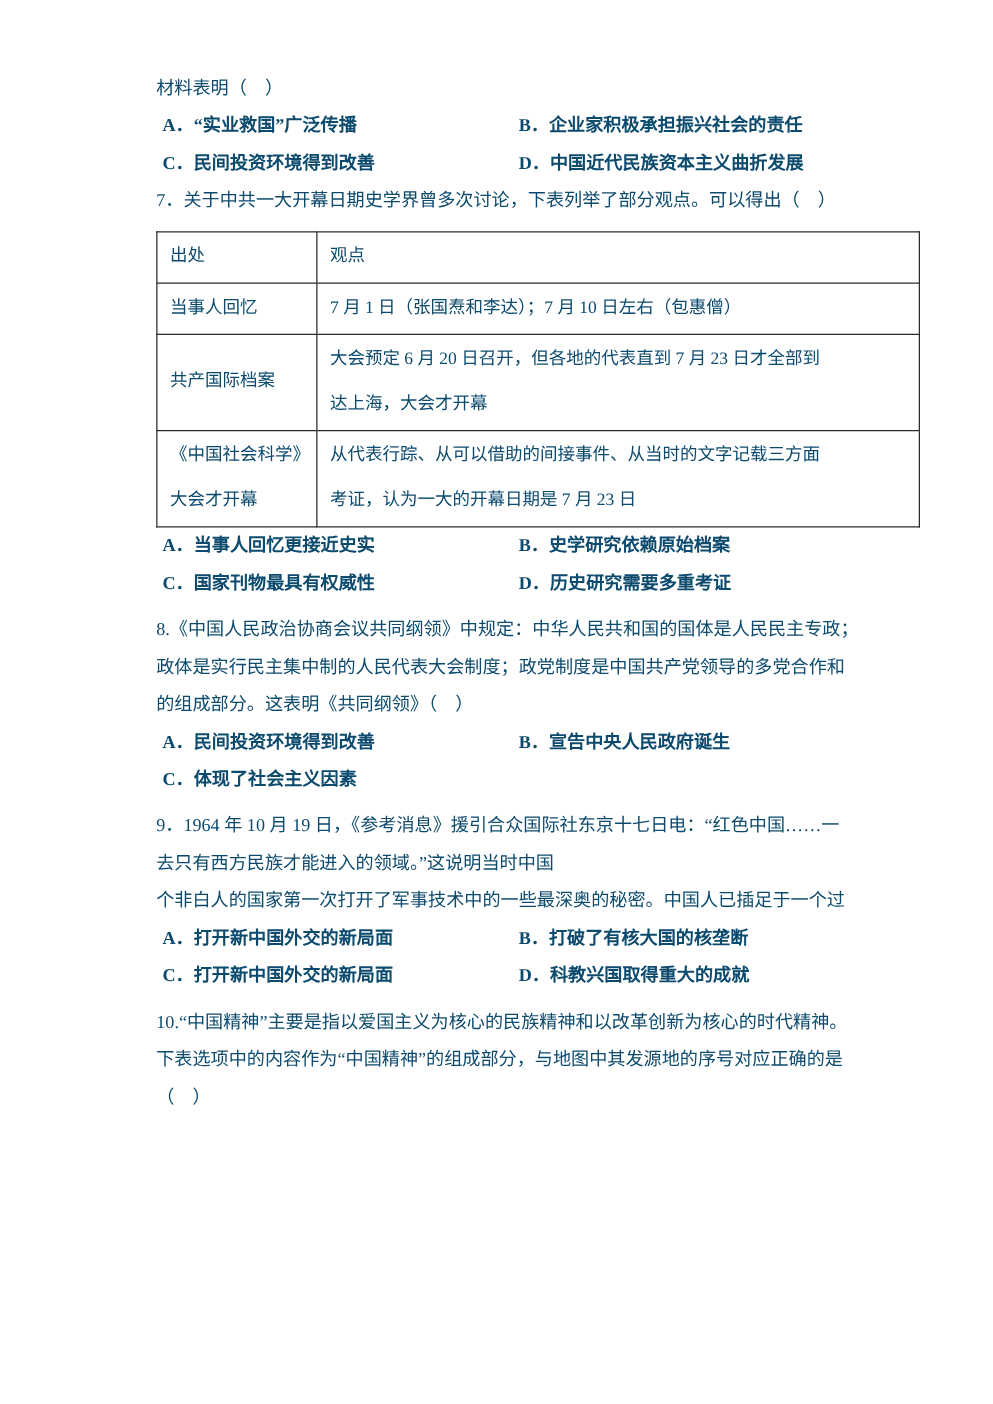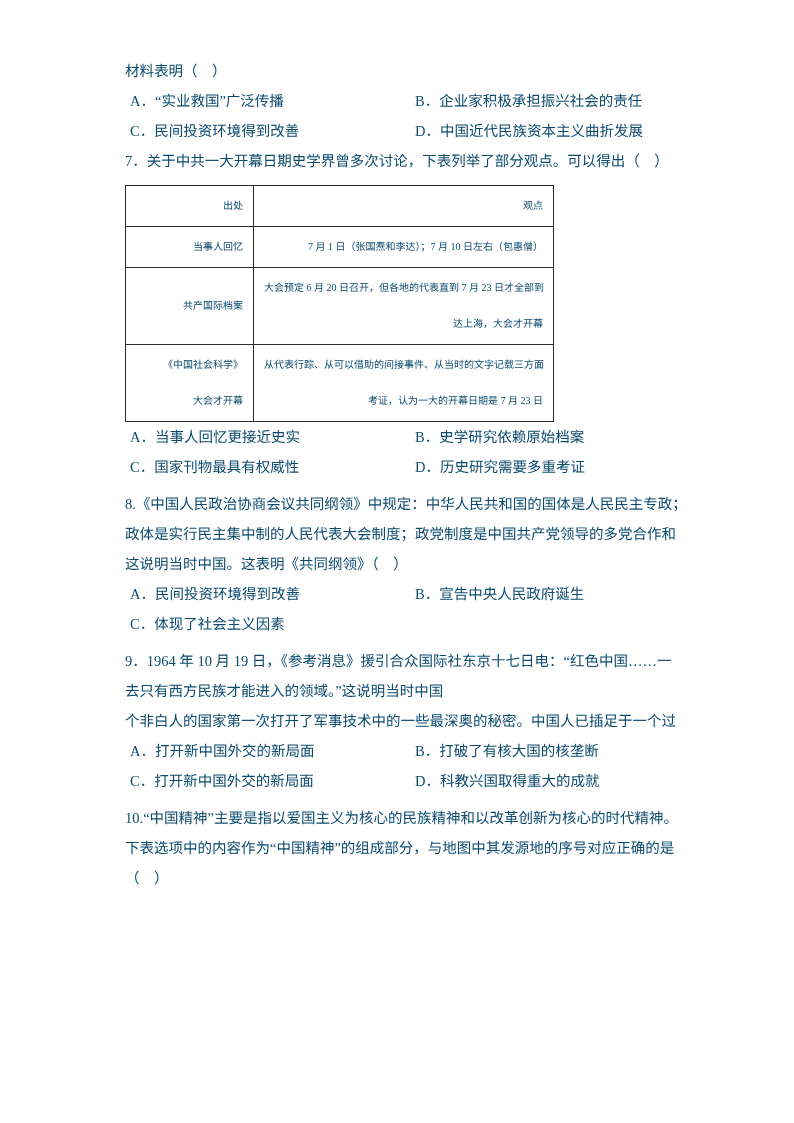--- a/index.html
+++ b/index.html
@@ -22,29 +22,29 @@
   }
   .line {
     height: 30px;
     line-height: 30px;
     white-space: nowrap;
   }
   .opt-grid {
     display: grid;
     grid-template-columns: 285px 1fr;
     padding-left: 5px;
+    font-weight: bold;
   }
   .qblock { margin-top: 7px; }
   .qtable {
     border-collapse: collapse;
     table-layout: fixed;
-    width: 429px;
+    width: 611px;
     margin-top: 9px;
-    font-size: 10px;
-    text-align: right;
+    font-size: 14px;
   }
   .qtable td {
     border: 1px solid #2b2b2b;
     vertical-align: middle;
     padding: 2px 10px;
   }
   .qtable td.c1 { width: 128px; }
   .tline {
     line-height: 36px;
     white-space: nowrap;
@@ -117,21 +117,21 @@
       </div>
       <div class="opt-grid">
         <div class="line">C．国家刊物最具有权威性</div>
         <div class="line">D．历史研究需要多重考证</div>
       </div>
     </div>
 
     <div class="qblock">
       <div class="line">8.《中国人民政治协商会议共同纲领》中规定：中华人民共和国的国体是人民民主专政；</div>
       <div class="line">政体是实行民主集中制的人民代表大会制度；政党制度是中国共产党领导的多党合作和</div>
-      <div class="line">这说明当时中国。这表明《共同纲领》（　）</div>
+      <div class="line">的组成部分。这表明《共同纲领》（　）</div>
       <div class="opt-grid">
         <div class="line">A．民间投资环境得到改善</div>
         <div class="line">B．宣告中央人民政府诞生</div>
       </div>
       <div class="opt-grid">
         <div class="line">C．体现了社会主义因素</div>
       </div>
     </div>
 
     <div class="qblock">

